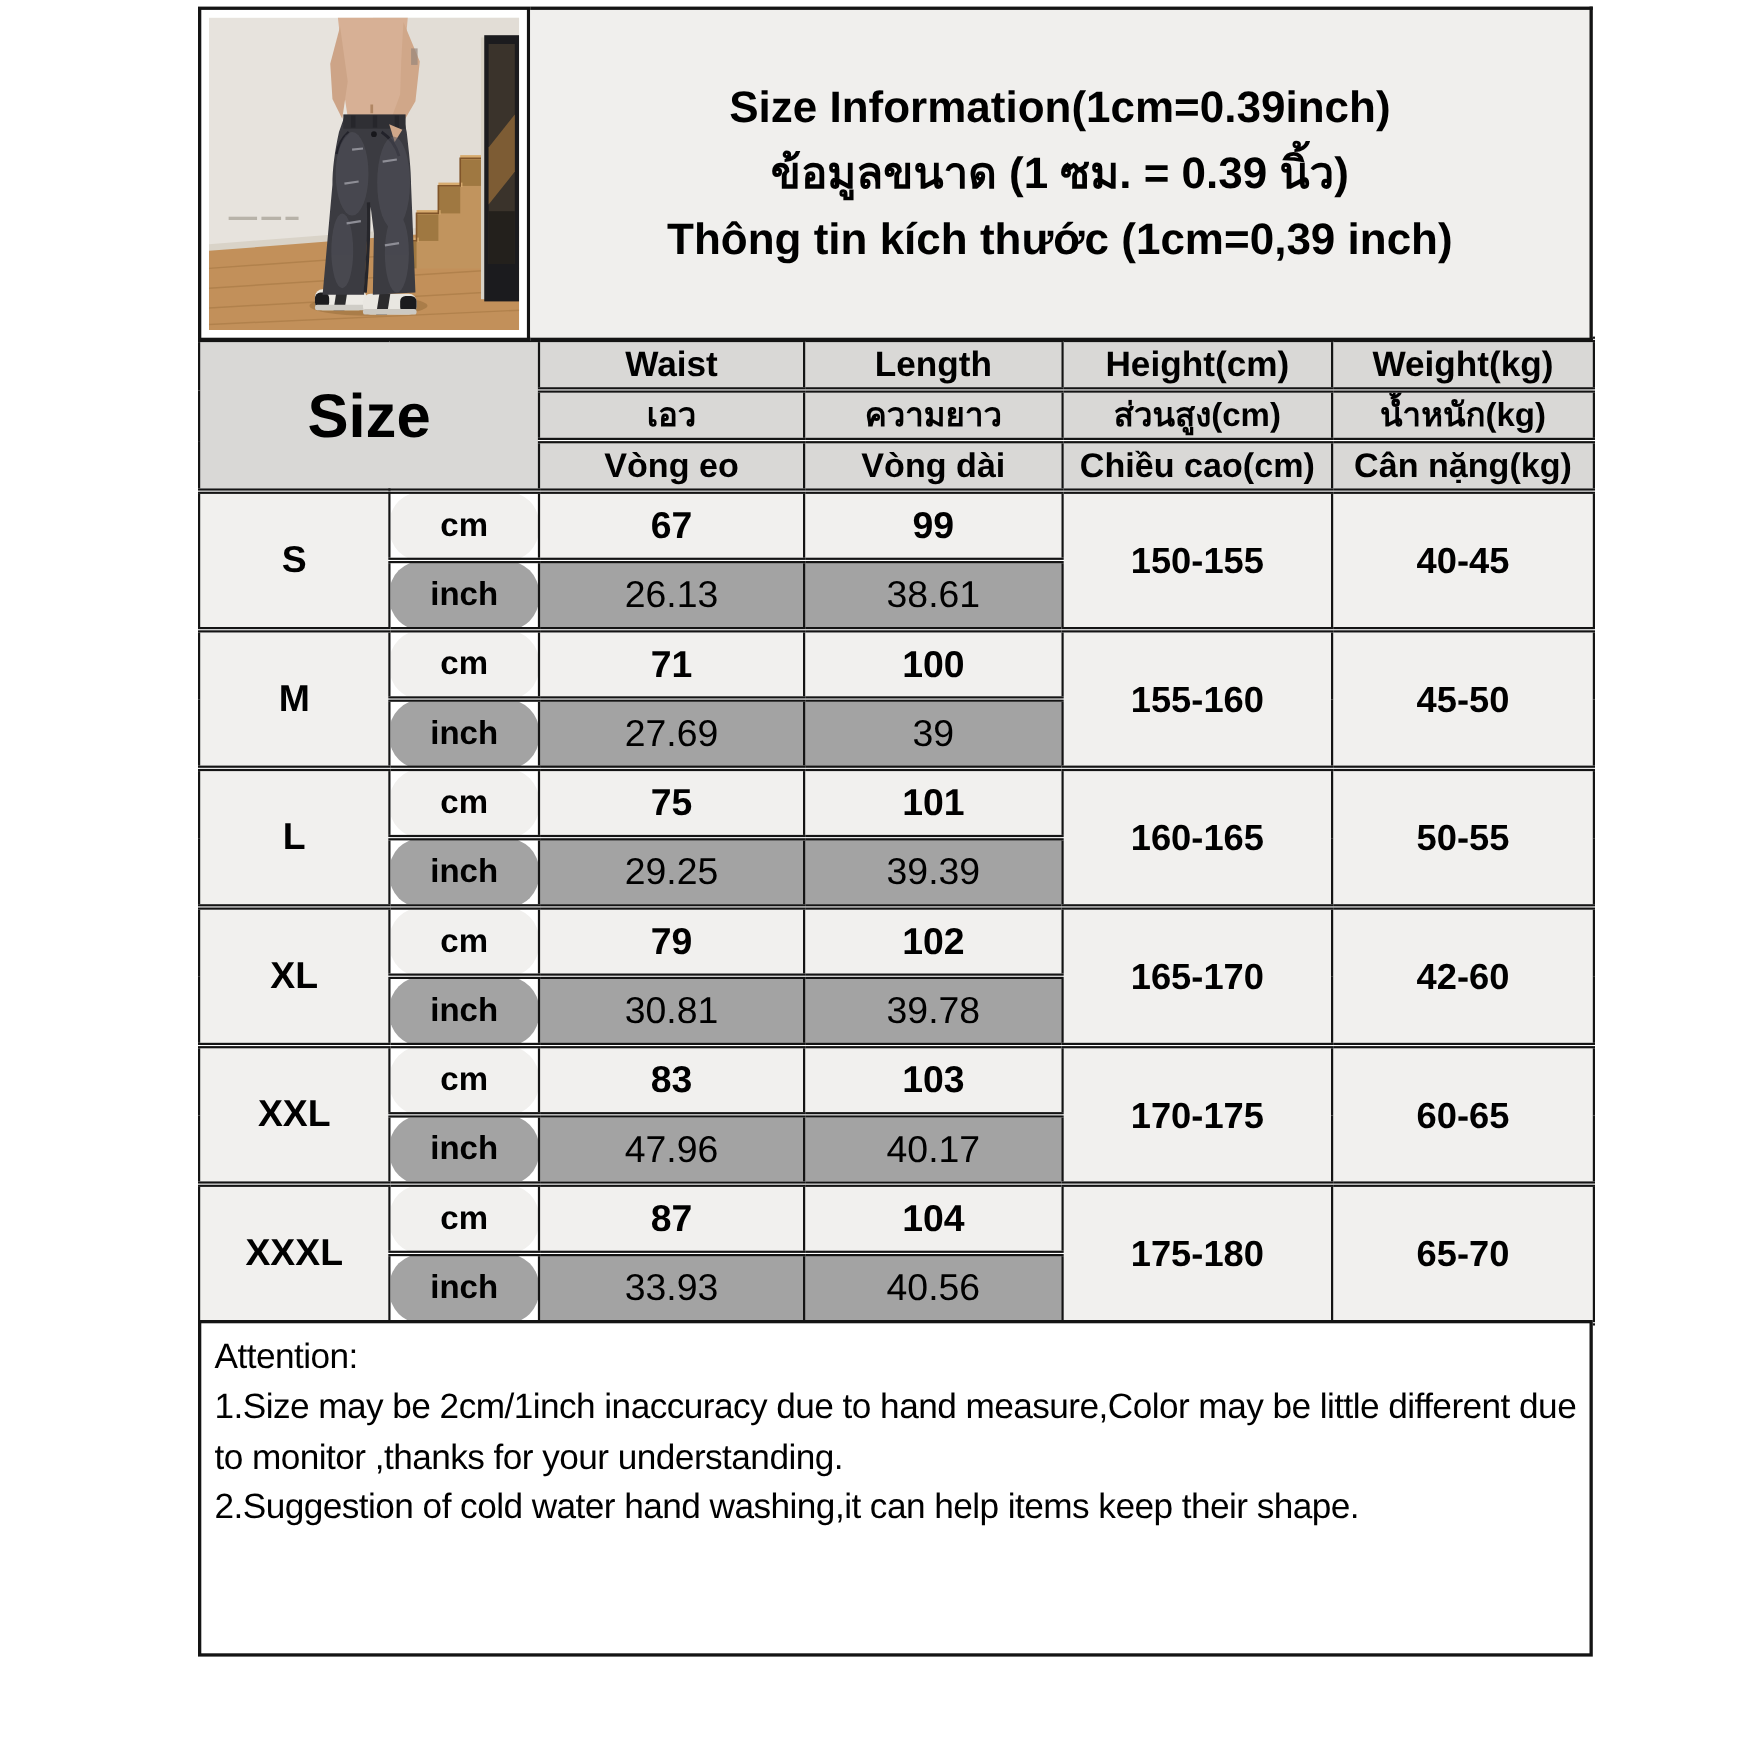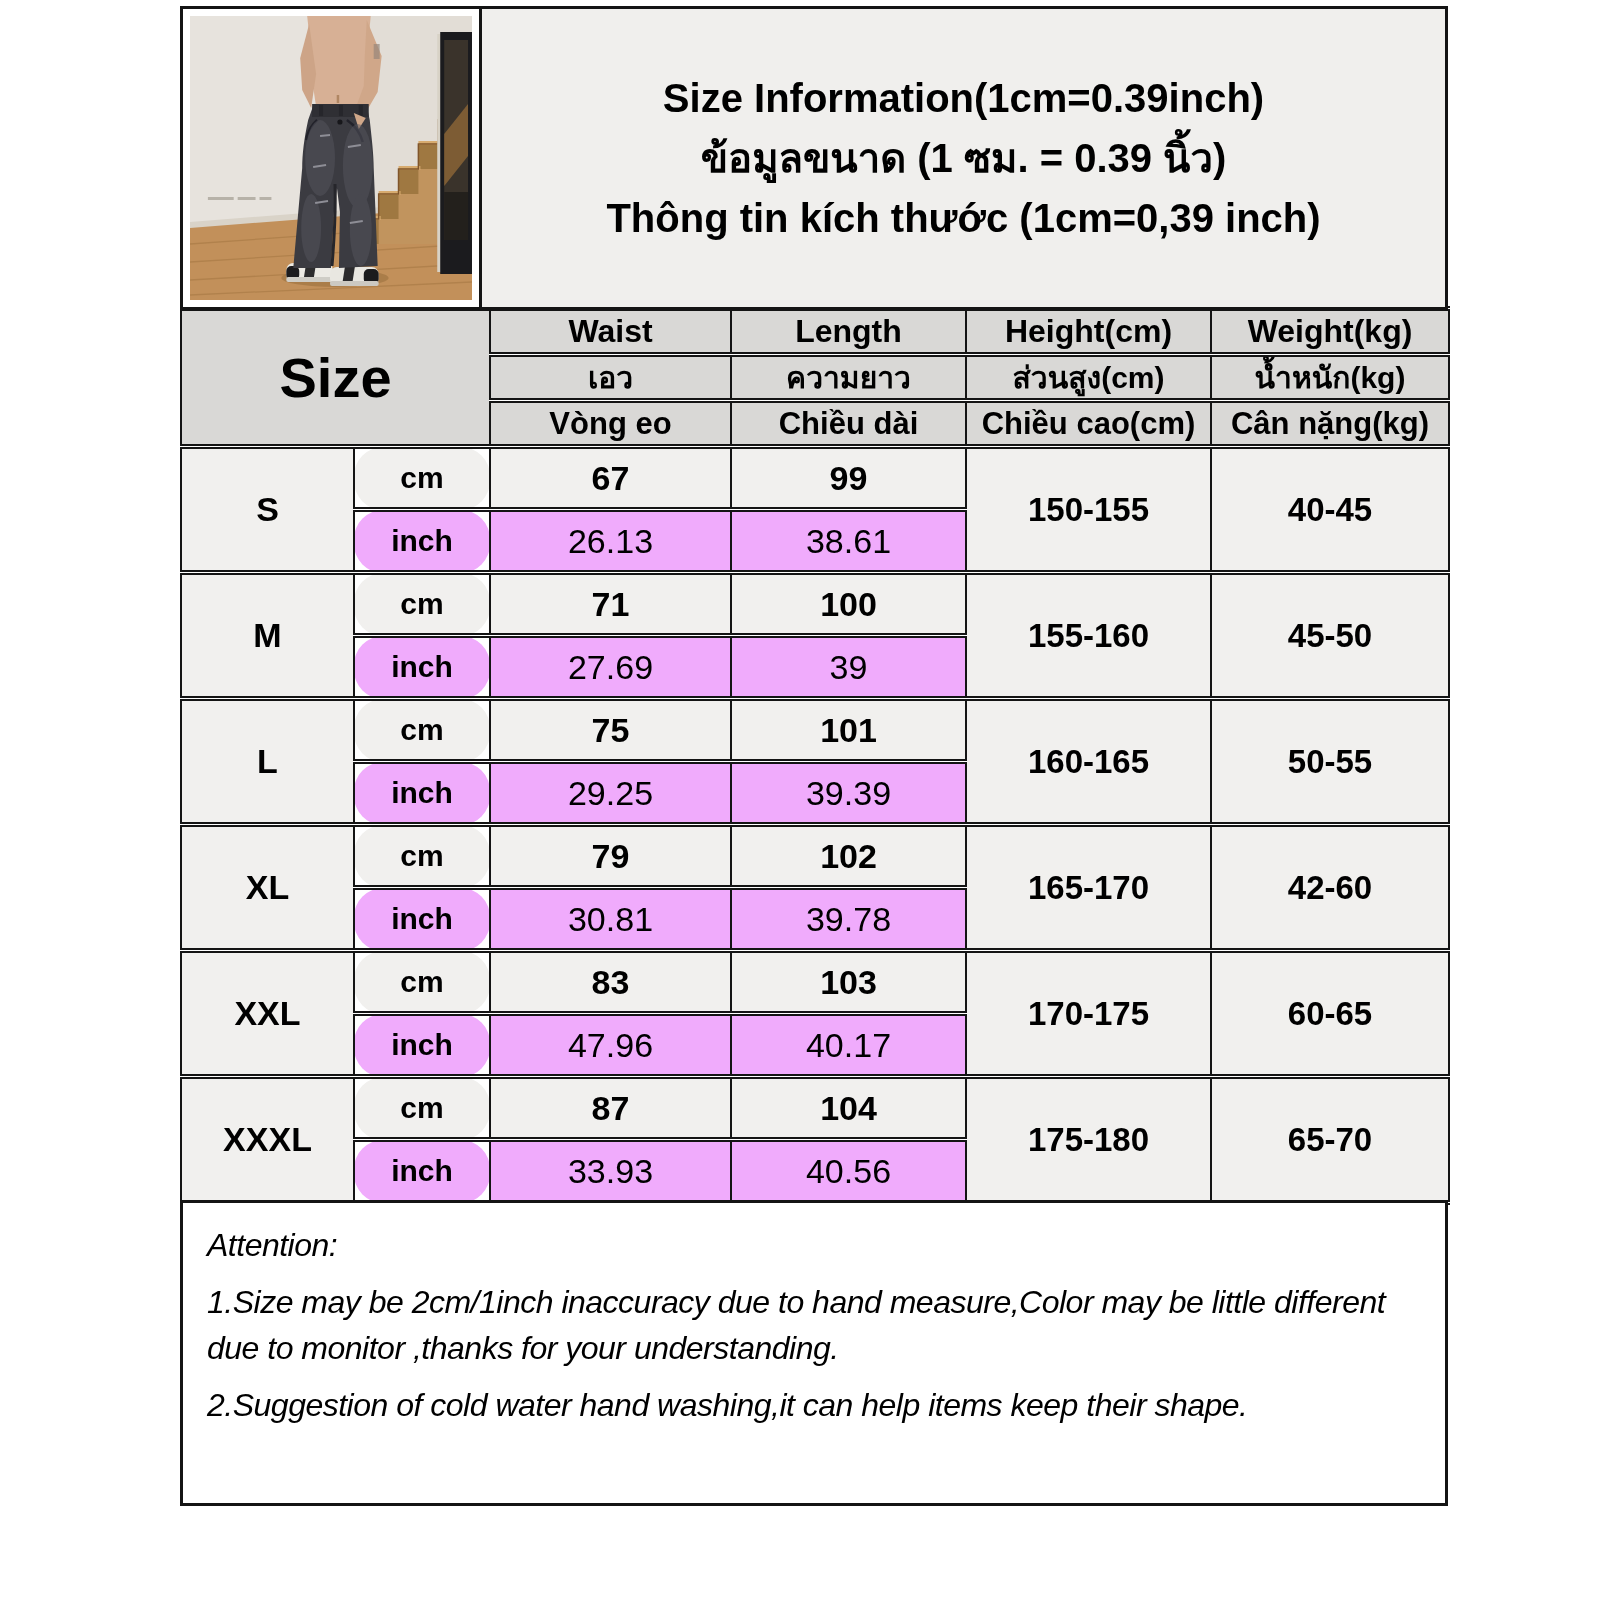--- a/index.html
+++ b/index.html
@@ -37,31 +37,31 @@
   .size-table td{height:63px;}
   .size-head{font-size:56px;font-weight:bold;}
   .h-en{font-size:32px;font-weight:bold;}
   .h-th{font-size:30px;font-weight:bold;line-height:1.05;}
   .h-vi{font-size:31px;font-weight:bold;}
   td.sizename{background:#d9d8d6;font-size:34px;font-weight:bold;}
   td.unit{font-size:30px;font-weight:bold;border-radius:29px;}
   td.val{font-size:34px;font-weight:normal;}
   tr.cm-row td{background:#f1f0ee;}
   tr.cm-row td.val{font-weight:bold;}
-  tr.inch-row td{background:#f0abfc;}
+  tr.inch-row td{background:#a3a3a3;}
   tr.inch-row td.sizename,{background:#d9d8d6;}
   td.range{background:#f1f0ee;font-size:33px;font-weight:bold;}
 
   
   .attention-box{
     box-sizing:border-box;border:3px solid #141414;margin-top:-5px;
     height:306px;background:#fff;padding:8px 12px;
     font-size:32px;line-height:1.42;letter-spacing:-0.5px;
   }
-  .attention-box p{margin:12px;font-style:italic;}
+  .attention-box p{margin:0;}
 </style>
 </head>
 <body>
 
 <div class="sheet">
 
   <div class="top-row">
     <div class="photo-box">
       <svg viewBox="0 0 284 284" preserveAspectRatio="none" role="img">
 
@@ -183,21 +183,21 @@
         <th class="h-en">Weight(kg)</th>
       </tr>
       <tr>
         <th class="h-th">เอว</th>
         <th class="h-th">ความยาว</th>
         <th class="h-th">ส่วนสูง(cm)</th>
         <th class="h-th">น้ำหนัก(kg)</th>
       </tr>
       <tr>
         <th class="h-vi">Vòng eo</th>
-        <th class="h-vi">Chiều dài</th>
+        <th class="h-vi">Vòng dài</th>
         <th class="h-vi">Chiều cao(cm)</th>
         <th class="h-vi">Cân nặng(kg)</th>
       </tr>
     </thead>
 
     <tbody>
       <tr class="cm-row">
         <td class="sizename" rowspan="2">S</td>
         <td class="unit">cm</td>
         <td class="val">67</td>

